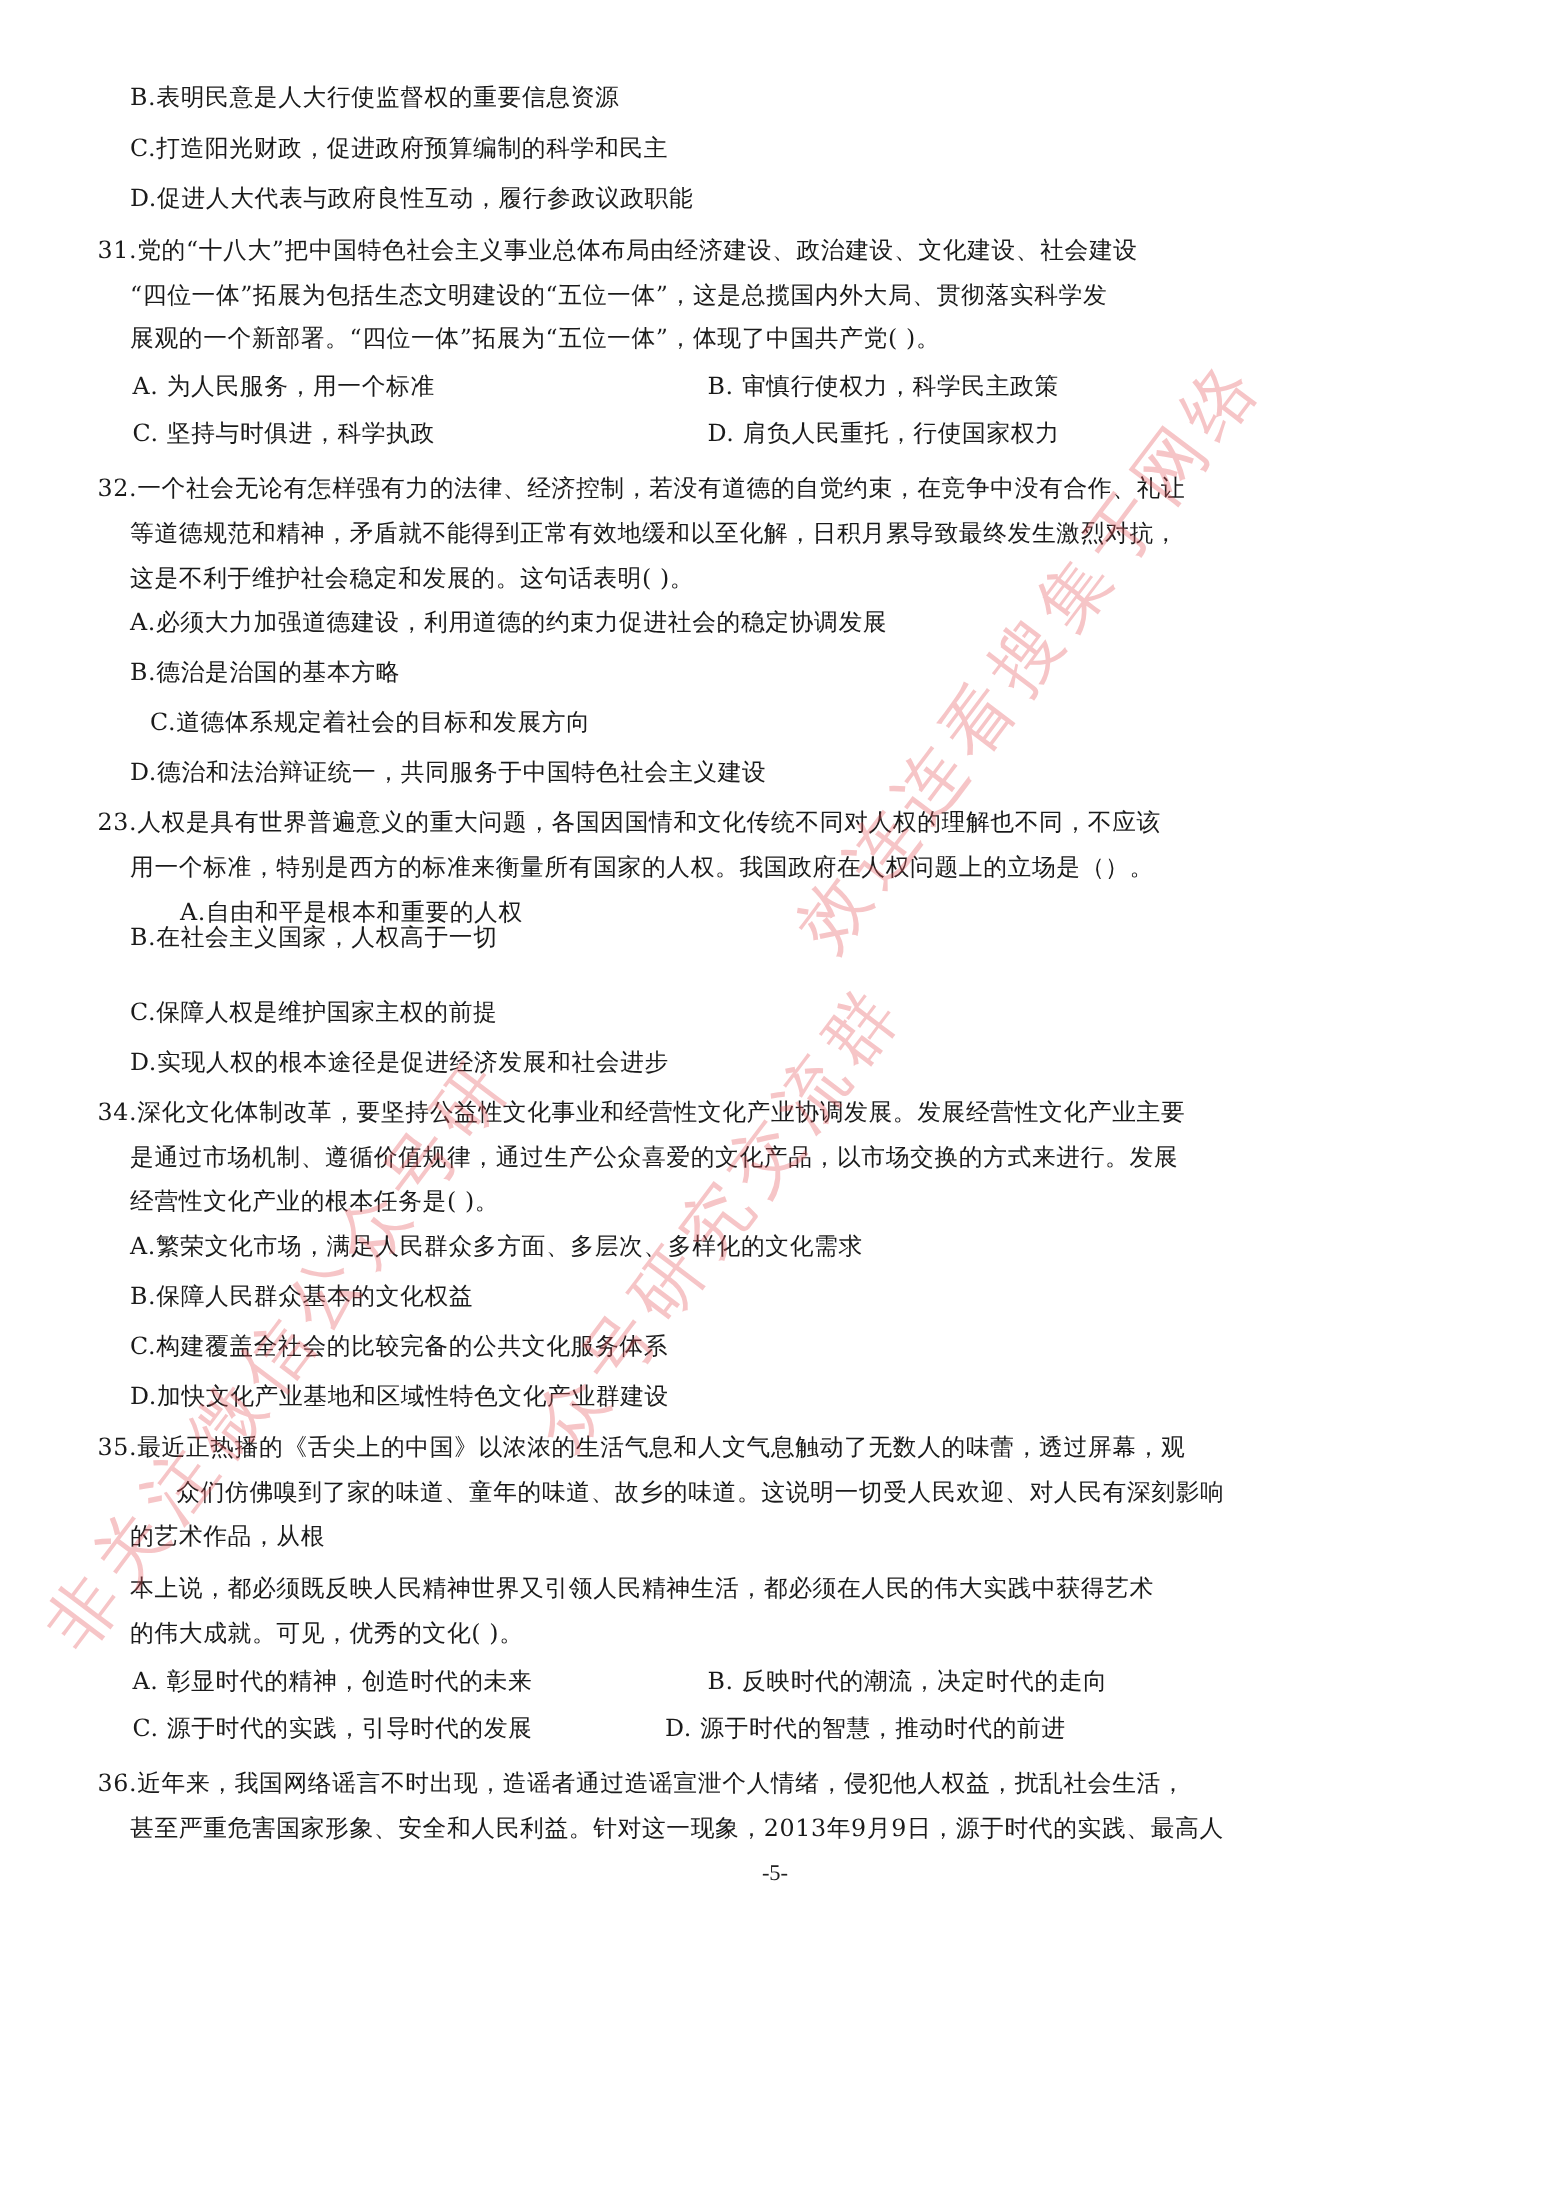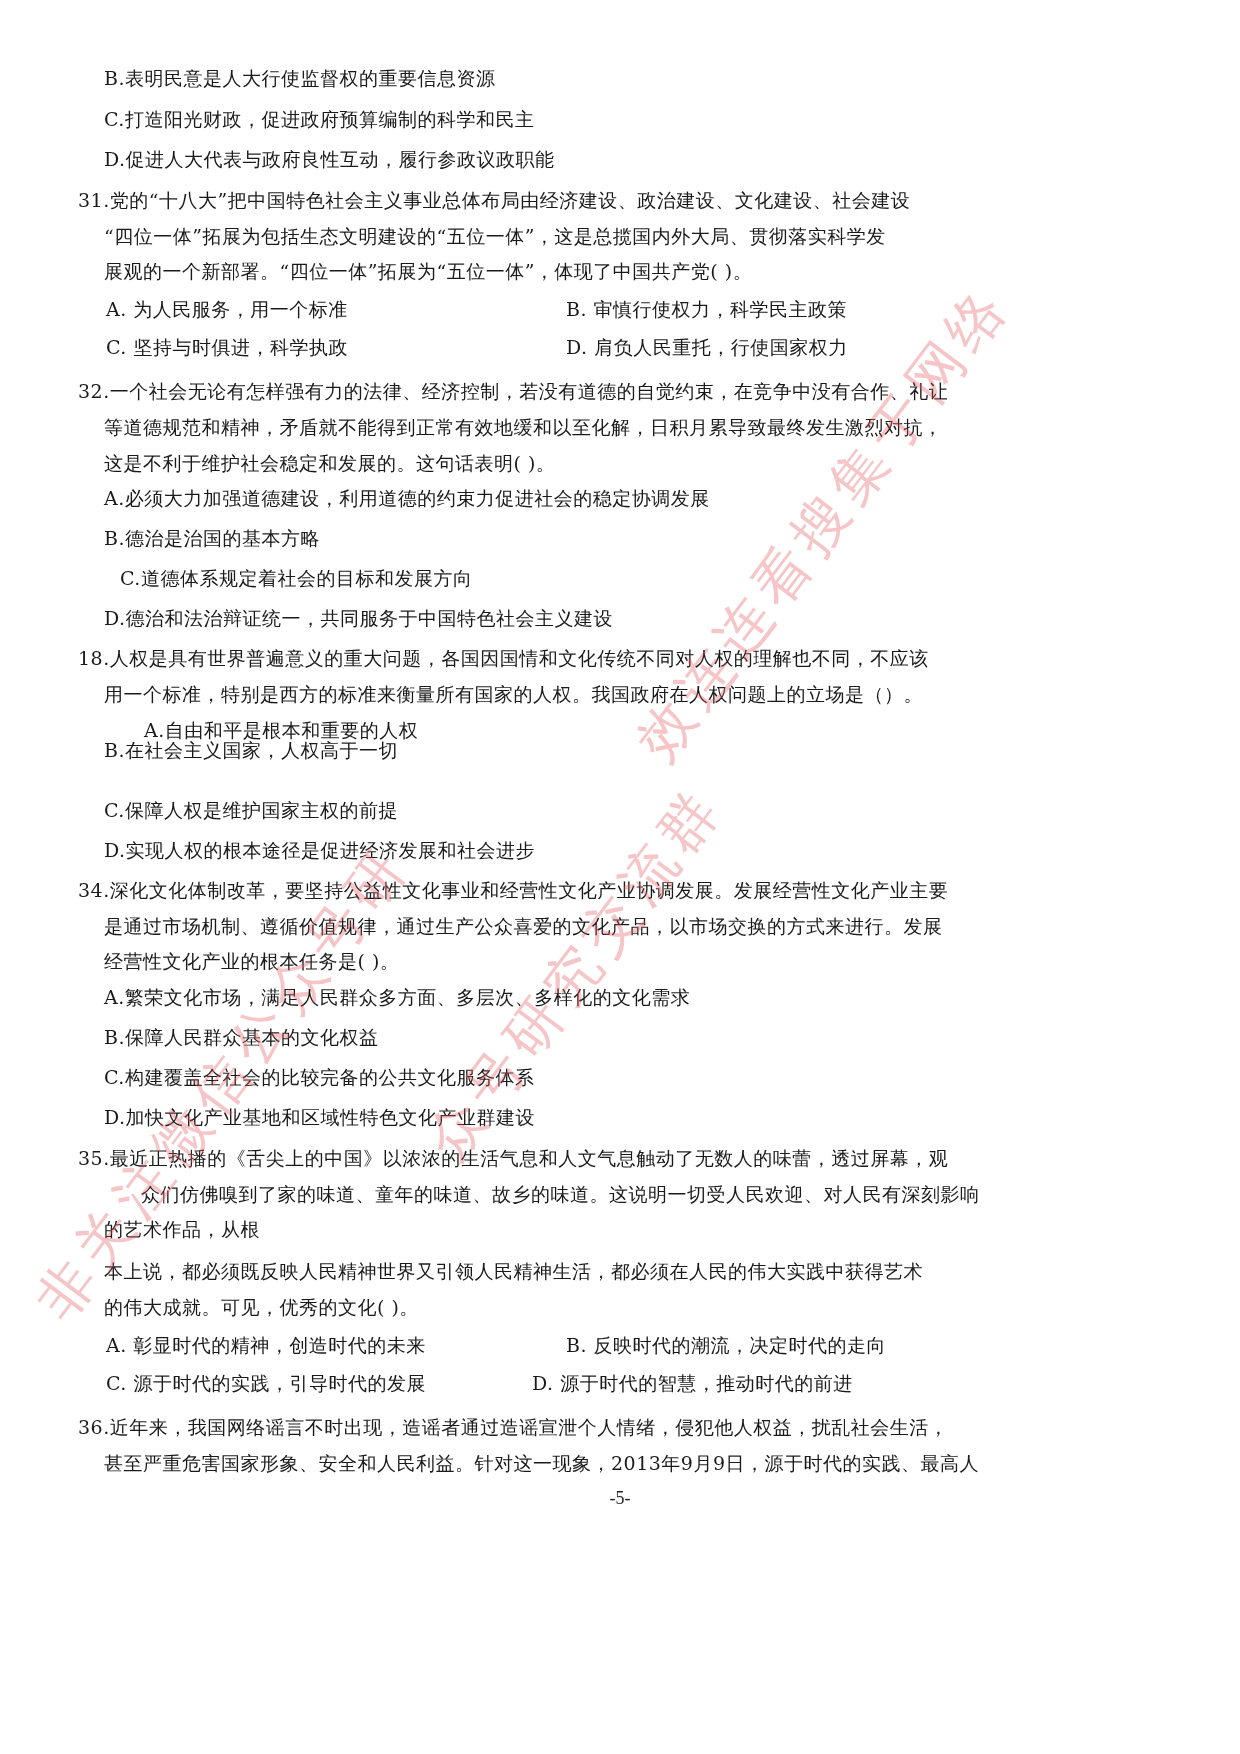--- a/index.html
+++ b/index.html
@@ -69,21 +69,21 @@
     <span>B.</span><span>德治是治国的基本方略</span>
   </div>
   <div class="line" style="left:120px; top:566px;">
     <span>C.</span><span>道德体系规定着社会的目标和发展方向</span>
   </div>
   <div class="line" style="left:104px; top:606px;">
     <span>D.</span><span>德治和法治辩证统一，共同服务于中国特色社会主义建设</span>
   </div>
 
   <div class="line" style="left:78px; top:646px;">
-    <span>18.</span><span>人权是具有世界普遍意义的重大问题，各国因国情和文化传统不同对人权的理解也不同，不应该</span>
+    <span>23.</span><span>人权是具有世界普遍意义的重大问题，各国因国情和文化传统不同对人权的理解也不同，不应该</span>
   </div>
   <div class="line" style="left:104px; top:682px;">用一个标准，特别是西方的标准来衡量所有国家的人权。我国政府在人权问题上的立场是（）。</div>
   <div class="line" style="left:104px; top:718px;margin-left:40px;">
     <span>A.</span><span>自由和平是根本和重要的人权</span>
   </div>
   <div class="line" style="left:104px; top:738px;">
     <span>B.</span><span>在社会主义国家，人权高于一切</span>
   </div>
   <div class="line" style="left:104px; top:798px;">
     <span>C.</span><span>保障人权是维护国家主权的前提</span>

